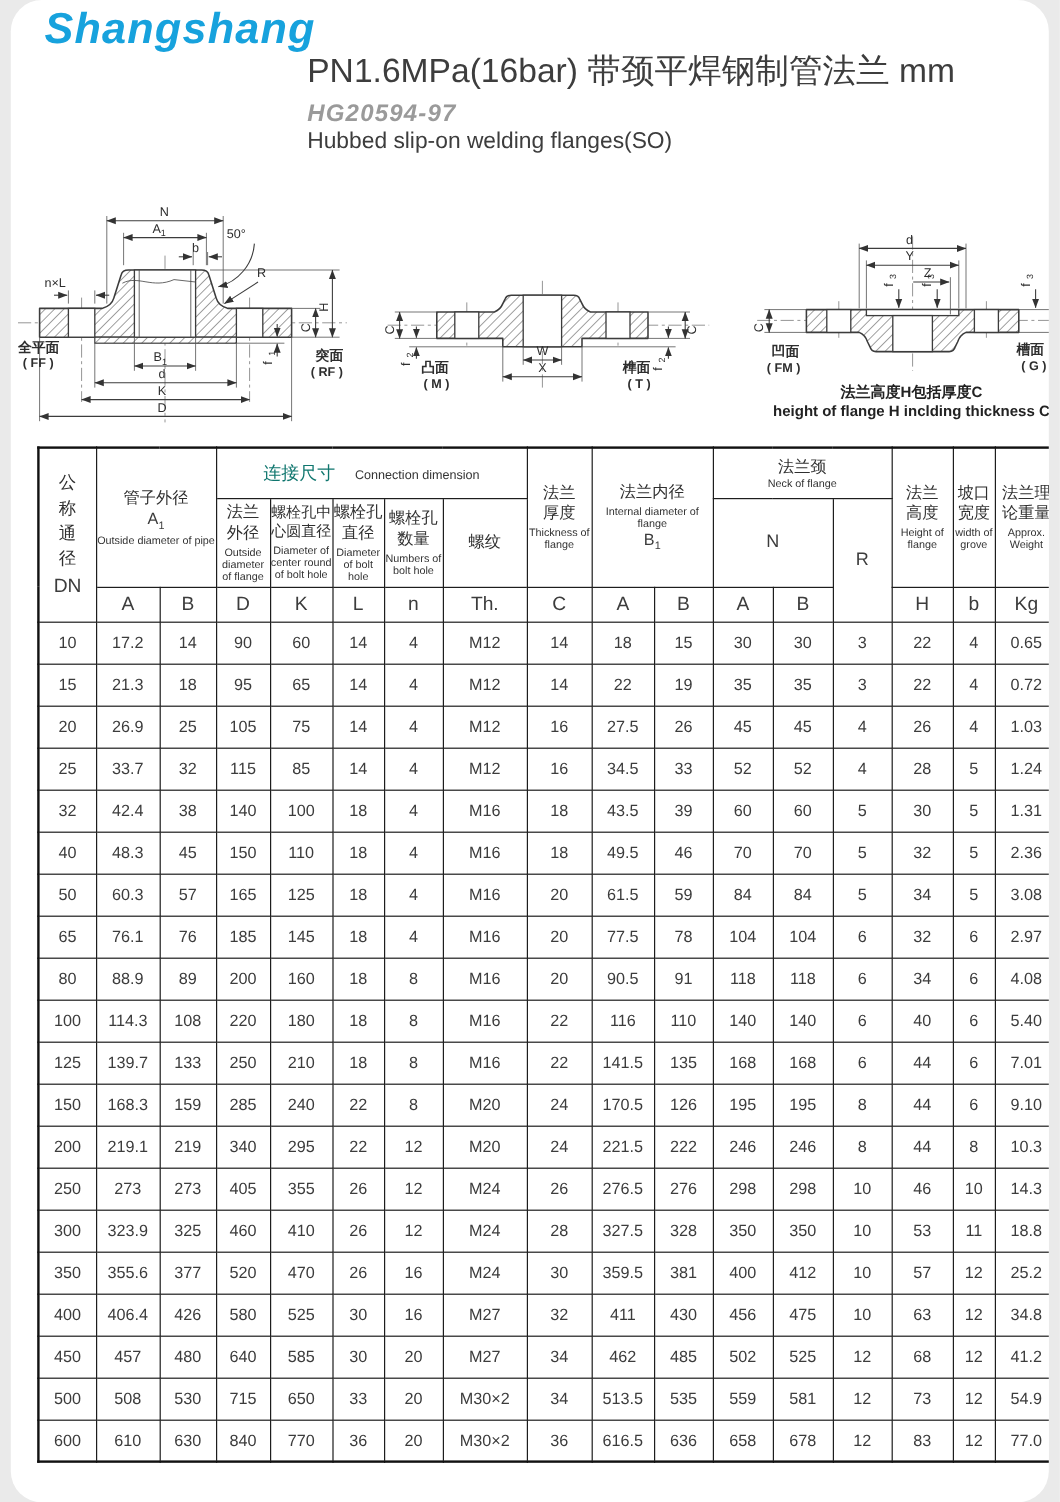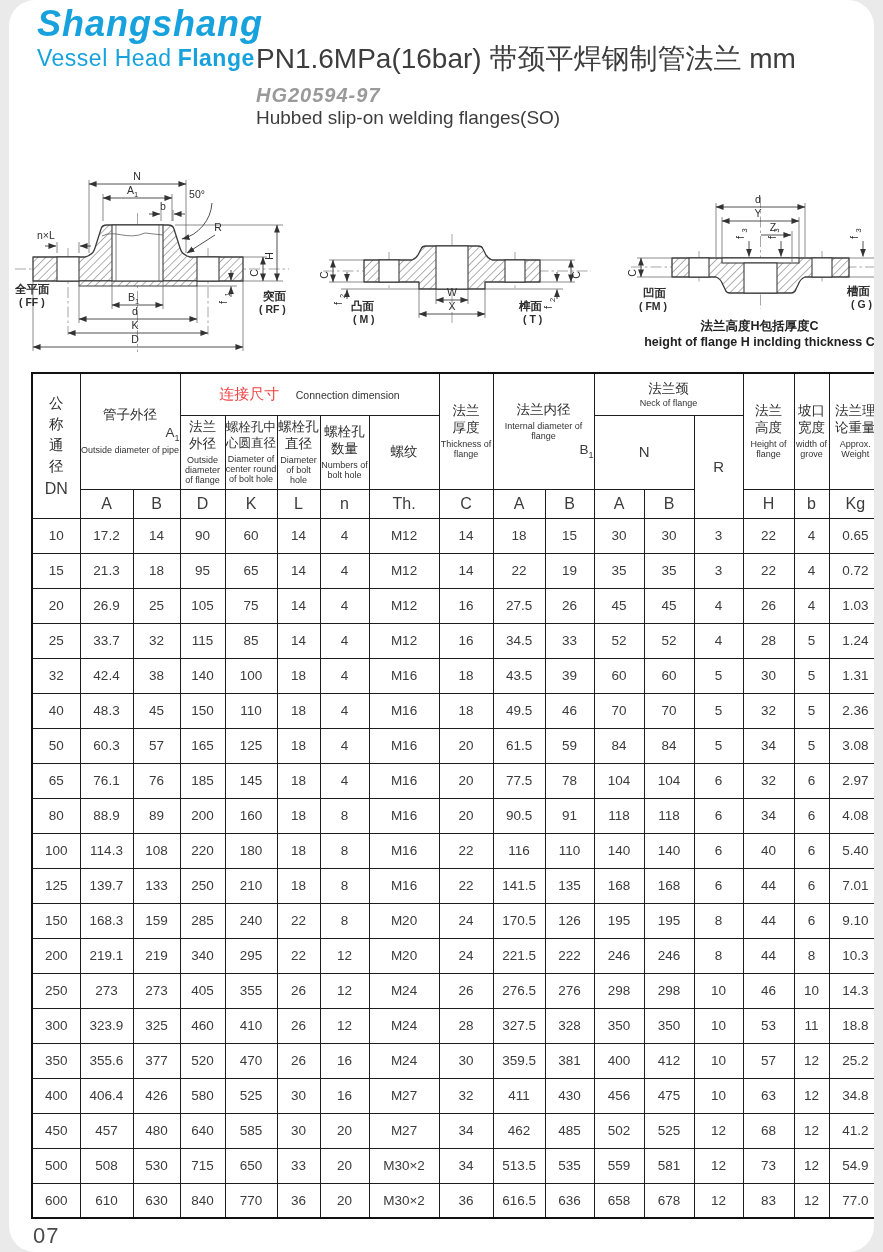--- a/index.html
+++ b/index.html
@@ -41,41 +41,40 @@
   .cl{stroke:#909090;stroke-width:.8;stroke-dasharray:11 3 2.5 3;fill:none;}
 
   
   table.spec{border-collapse:collapse;margin-left:22px;width:850px;table-layout:fixed;border:2.5px solid #111;}
   .spec th,.spec td{border:1.5px solid #1d1d1d;text-align:center;vertical-align:middle;padding:0;
                     font-weight:normal;background:#fff;color:#3c3c3c;overflow:hidden;}
   .spec td{font-size:13.5px;}
   .spec tbody tr{height:35px;}
   .hr1{height:42px;}.hr2{height:74px;}.hr3{height:29px;}
   .h-zh{font-size:13.5px;color:#2f2f2f;line-height:1.25;}
-  .h-zh-lg{font-size:15px;color:#ef4444;}
+  .h-zh-lg{font-size:15px;color:#0f766e;}
   .h-en{font-size:9px;color:#333;line-height:1.12;margin-top:2px;}
   .h-en-inline{font-size:10.5px;color:#333;margin-left:12px;}
   .h-sym{font-size:16px;}
-  .h-sym-line{font-size:13.5px;margin-top:1px;text-align:right;}
+  .h-sym-line{font-size:13.5px;margin-top:1px;}
   .w2{display:inline-block;width:2.15em;word-break:break-all;}
   .w4{display:inline-block;width:4em;word-break:break-all;font-size:12.5px;}
   .dn-zh{display:block;width:16px;margin:0 auto;word-break:break-all;font-size:14.5px;line-height:1.45;color:#2f2f2f;}
   .dn-code{display:block;font-size:16px;margin-top:3px;}
   sub{font-size:9px;}
   .pageno{margin:4px 0 0 24px;font-size:22px;color:#4a4a4a;letter-spacing:1px;}
 </style>
 </head>
 <body>
 
 <div class="page">
 
   <div class="hdr">
     <div class="logo">
       <div class="logo-name">Shangshang</div>
-      <div class="logo-sub"><span>Vessel Head</span><span class="b2">Flange</span></div>
     </div>
     <div class="titles">
       <div class="title-zh">PN1.6MPa(16bar) 带颈平焊钢制管法兰  mm</div>
       <div class="title-row2">
         <span class="std">HG20594-97</span>
         <span class="sub-en">Hubbed slip-on welding flanges(SO)</span>
       </div>
     </div>
   </div>
 
@@ -756,14 +755,13 @@
           <td>658</td>
           <td>678</td>
           <td>12</td>
           <td>83</td>
           <td>12</td>
           <td>77.0</td>
         </tr>
       </tbody>
   </table>
 
-  <div class="pageno">07</div>
 </div>
 
 </body></html>

